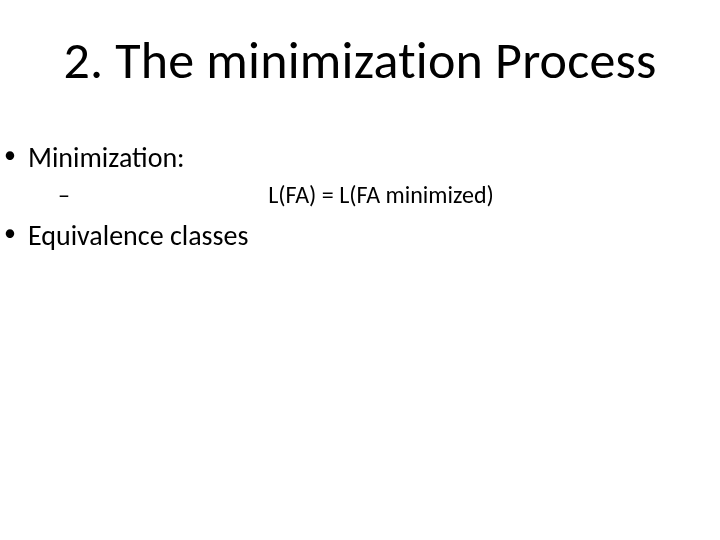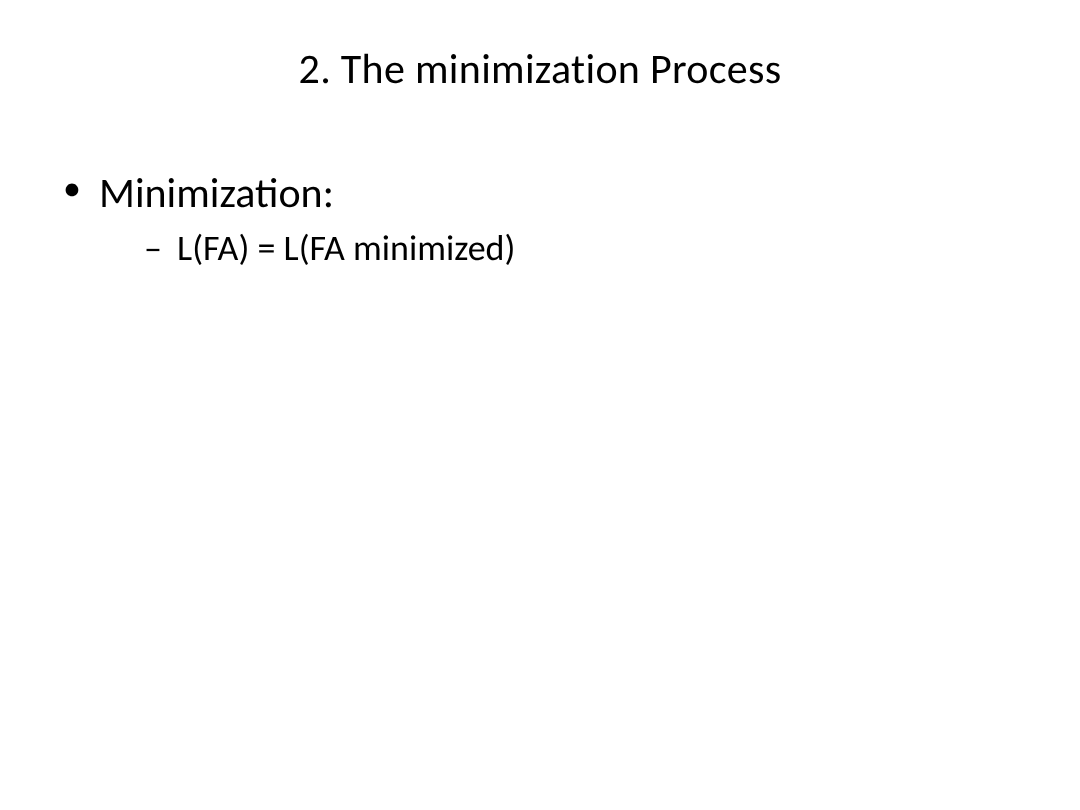--- a/index.html
+++ b/index.html
@@ -11,27 +11,26 @@
     color: #000;
     overflow: hidden;
   }
   .slide {
     width: 100%;
     height: 100%;
     padding-top: 28px;
   }
   .title {
     text-align: center;
-    font-size: 28px;
+    font-size: 52px;
     font-weight: 400;
     margin-bottom: 48px;
     letter-spacing: 0.2px;
   }
   .content {
-    padding-left: 38px;
     padding-right: 38px;
   }
   ul.level1 {
     list-style: none;
   }
   ul.level1 > li {
     position: relative;
     font-size: 28px;
     padding-left: 28px;
     margin-bottom: 6px;
@@ -48,20 +47,21 @@
     list-style: none;
     margin-top: 4px;
     margin-bottom: 8px;
   }
   ul.level2 > li {
     position: relative;
     font-size: 24px;
     padding-left: 52px;
     margin-bottom: 2px;
     line-height: 1.3;
+    text-align: center;
   }
   ul.level2 > li::before {
     content: "–";
     position: absolute;
     left: 30px;
     top: 0;
     font-size: 24px;
   }
 </style>
 </head>
@@ -72,15 +72,18 @@
   <div class="content">
     <ul class="level1">
       <li>
         <span>Minimization:</span>
         <ul class="level2">
           <li>
             <span>L(FA) = L(FA minimized)</span>
           </li>
         </ul>
       </li>
+      <li>
+        <span>Equivalence classes</span>
+      </li>
     </ul>
   </div>
 </div>
 
 </body></html>

